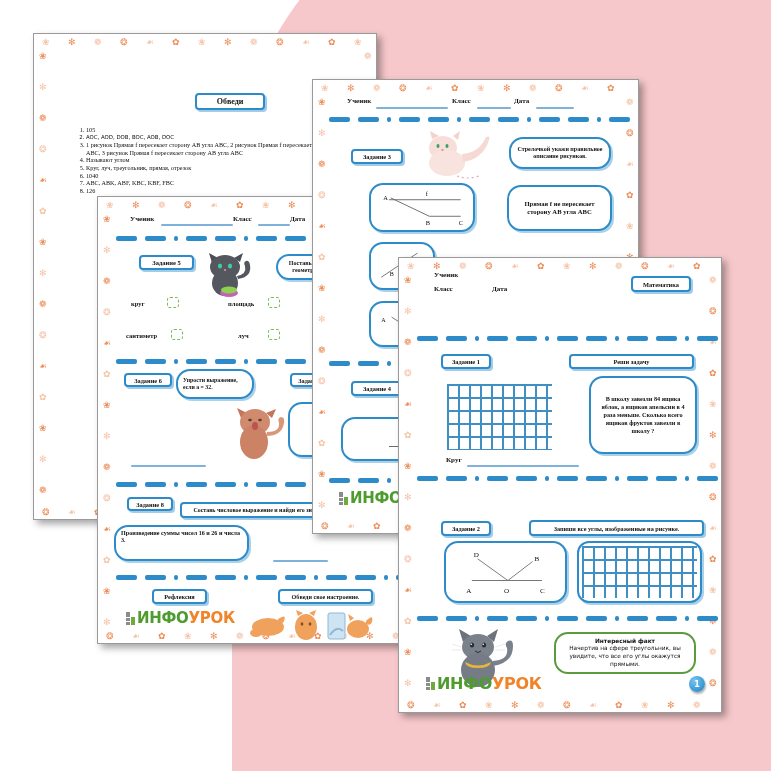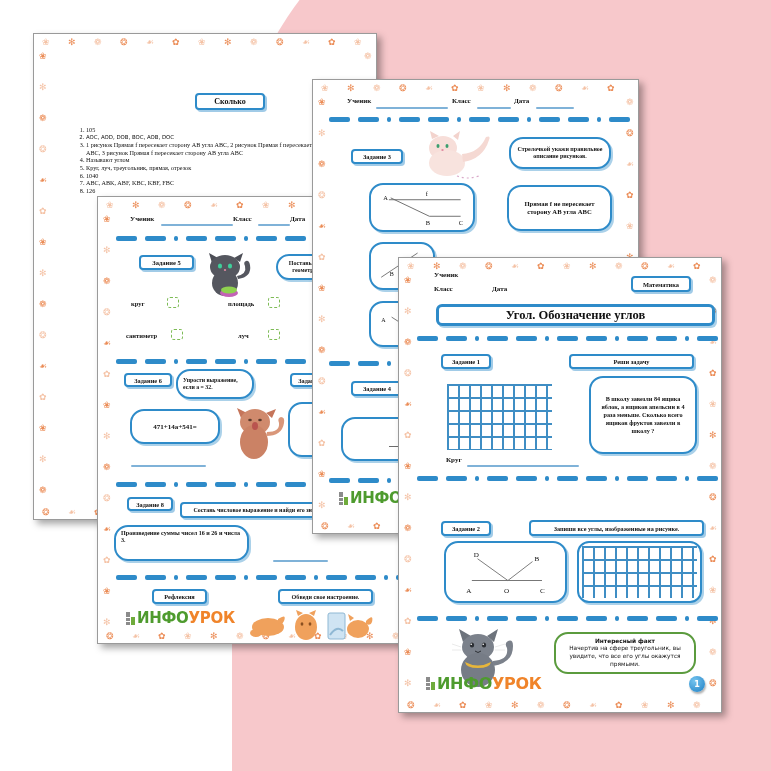--- a/index.html
+++ b/index.html
@@ -209,21 +209,21 @@
           <span class="" style="left:330px; top:359px;">✻</span>
           <span class="" style="left:5px; top:390px;">❀</span>
           <span class="f" style="left:330px; top:390px;">❁</span>
           <span class="f" style="left:5px; top:421px;">✻</span>
           <span class="" style="left:330px; top:421px;">❂</span>
           <span class="" style="left:5px; top:452px;">❁</span>
           <span class="f" style="left:330px; top:452px;">☙</span>
         </div>
 
       <div class="pill" style="left:161px; top:59px; width:70px; height:17px; font-size:8px;">
-        <span>Сколько</span>
+        <span>Обведи</span>
       </div>
 
       <ol class="anslist" style="left:38px; top:92px; width:290px; font-size:6.2px; line-height:7.6px;">
         <li>105</li>
         <li style="font-family:'DejaVu Sans',sans-serif; font-size:5.4px;">AOC, AOD, DOB, BOC, AOB, DOC</li>
         <li>1 рисунок Прямая f пересекает сторону AB угла ABC, 2 рисунок Прямая f пересекает сторону AB угла ABC,  3 рисунок Прямая f пересекает сторону AB угла ABC</li>
         <li>Называют углом</li>
         <li>Круг, луч, треугольник, прямая, отрезок</li>
         <li>1040</li>
         <li>ABC, ABK, ABF, KBC, KBF, FBC</li>
@@ -362,23 +362,20 @@
       <div class="pill" style="left:26px; top:176px; width:48px; height:14px; font-size:6.3px;">
         <span>Задание 6</span>
       </div>
       <div class="rbox" style="left:78px; top:172px; width:78px; height:30px; font-size:5.8px; font-weight:bold; line-height:7px; justify-content:flex-start; text-align:left;">
         <span>Упрости выражение, если a = 32.</span>
       </div>
       <div class="pill" style="left:192px; top:176px; width:44px; height:14px; font-size:6.3px;">
         <span>Задание 7</span>
       </div>
 
-      <div class="rbox" style="left:32px; top:212px; width:90px; height:35px; font-size:7px; font-weight:bold;">
-        <span>471+14a+541=</span>
-      </div>
       <div class="rbox" style="left:190px; top:205px; width:72px; height:55px;"></div>
       <div class="ln" style="left:33px; top:268px; width:75px; height:2px;"></div>
 
       <svg class="svgwrap" style="left:130px; top:205px;" width="60" height="60" viewBox="0 0 60 60">
         <path d="M13 16 L9 6 L19 11 Z M38 11 L48 7 L44 16 Z" fill="#c5755a"></path>
         <ellipse cx="27" cy="20" rx="15" ry="13" fill="#d08a6d"></ellipse>
         <ellipse cx="26" cy="40" rx="14" ry="17" fill="#cb8265"></ellipse>
         <path d="M38 34 q16 0 18 -13 q1 -6 -3 -6 q-4 1 -2 6 q1 9 -12 9 z" fill="#d9977a"></path>
         <ellipse cx="22" cy="18" rx="1.8" ry="1.2" fill="#5a3a2c"></ellipse>
         <ellipse cx="32" cy="18" rx="1.8" ry="1.2" fill="#5a3a2c"></ellipse>
@@ -703,23 +700,20 @@
         </div>
 
       <div class="txt b" style="left:35px; top:13px; font-size:7px;">Ученик</div>
       <div class="ln" style="left:35px; top:24px; width:0px;"></div>
       <div class="txt b" style="left:35px; top:27px; font-size:7px;">Класс</div>
       <div class="txt b" style="left:93px; top:27px; font-size:7px;">Дата</div>
       <div class="pill" style="left:232px; top:18px; width:60px; height:16px; font-size:6.4px;">
         <span>Математика</span>
       </div>
 
-      <div class="rbox" style="left:37px; top:46px; width:279px; height:22px; border-radius:6px; border-width:3px;">
-        <span style="font-size:12.5px; font-weight:bold;">Угол. Обозначение углов</span>
-      </div>
 
       <div class="dashrow" style="left:18px; top:78px; width:292px;">
           <i style="left:0px; width:21px;"></i>
           <i style="left:29px; width:21px;"></i>
           <i style="left:58px; width:4px;"></i>
           <i style="left:70px; width:21px;"></i>
           <i style="left:99px; width:21px;"></i>
           <i style="left:128px; width:4px;"></i>
           <i style="left:140px; width:21px;"></i>
           <i style="left:169px; width:21px;"></i>

